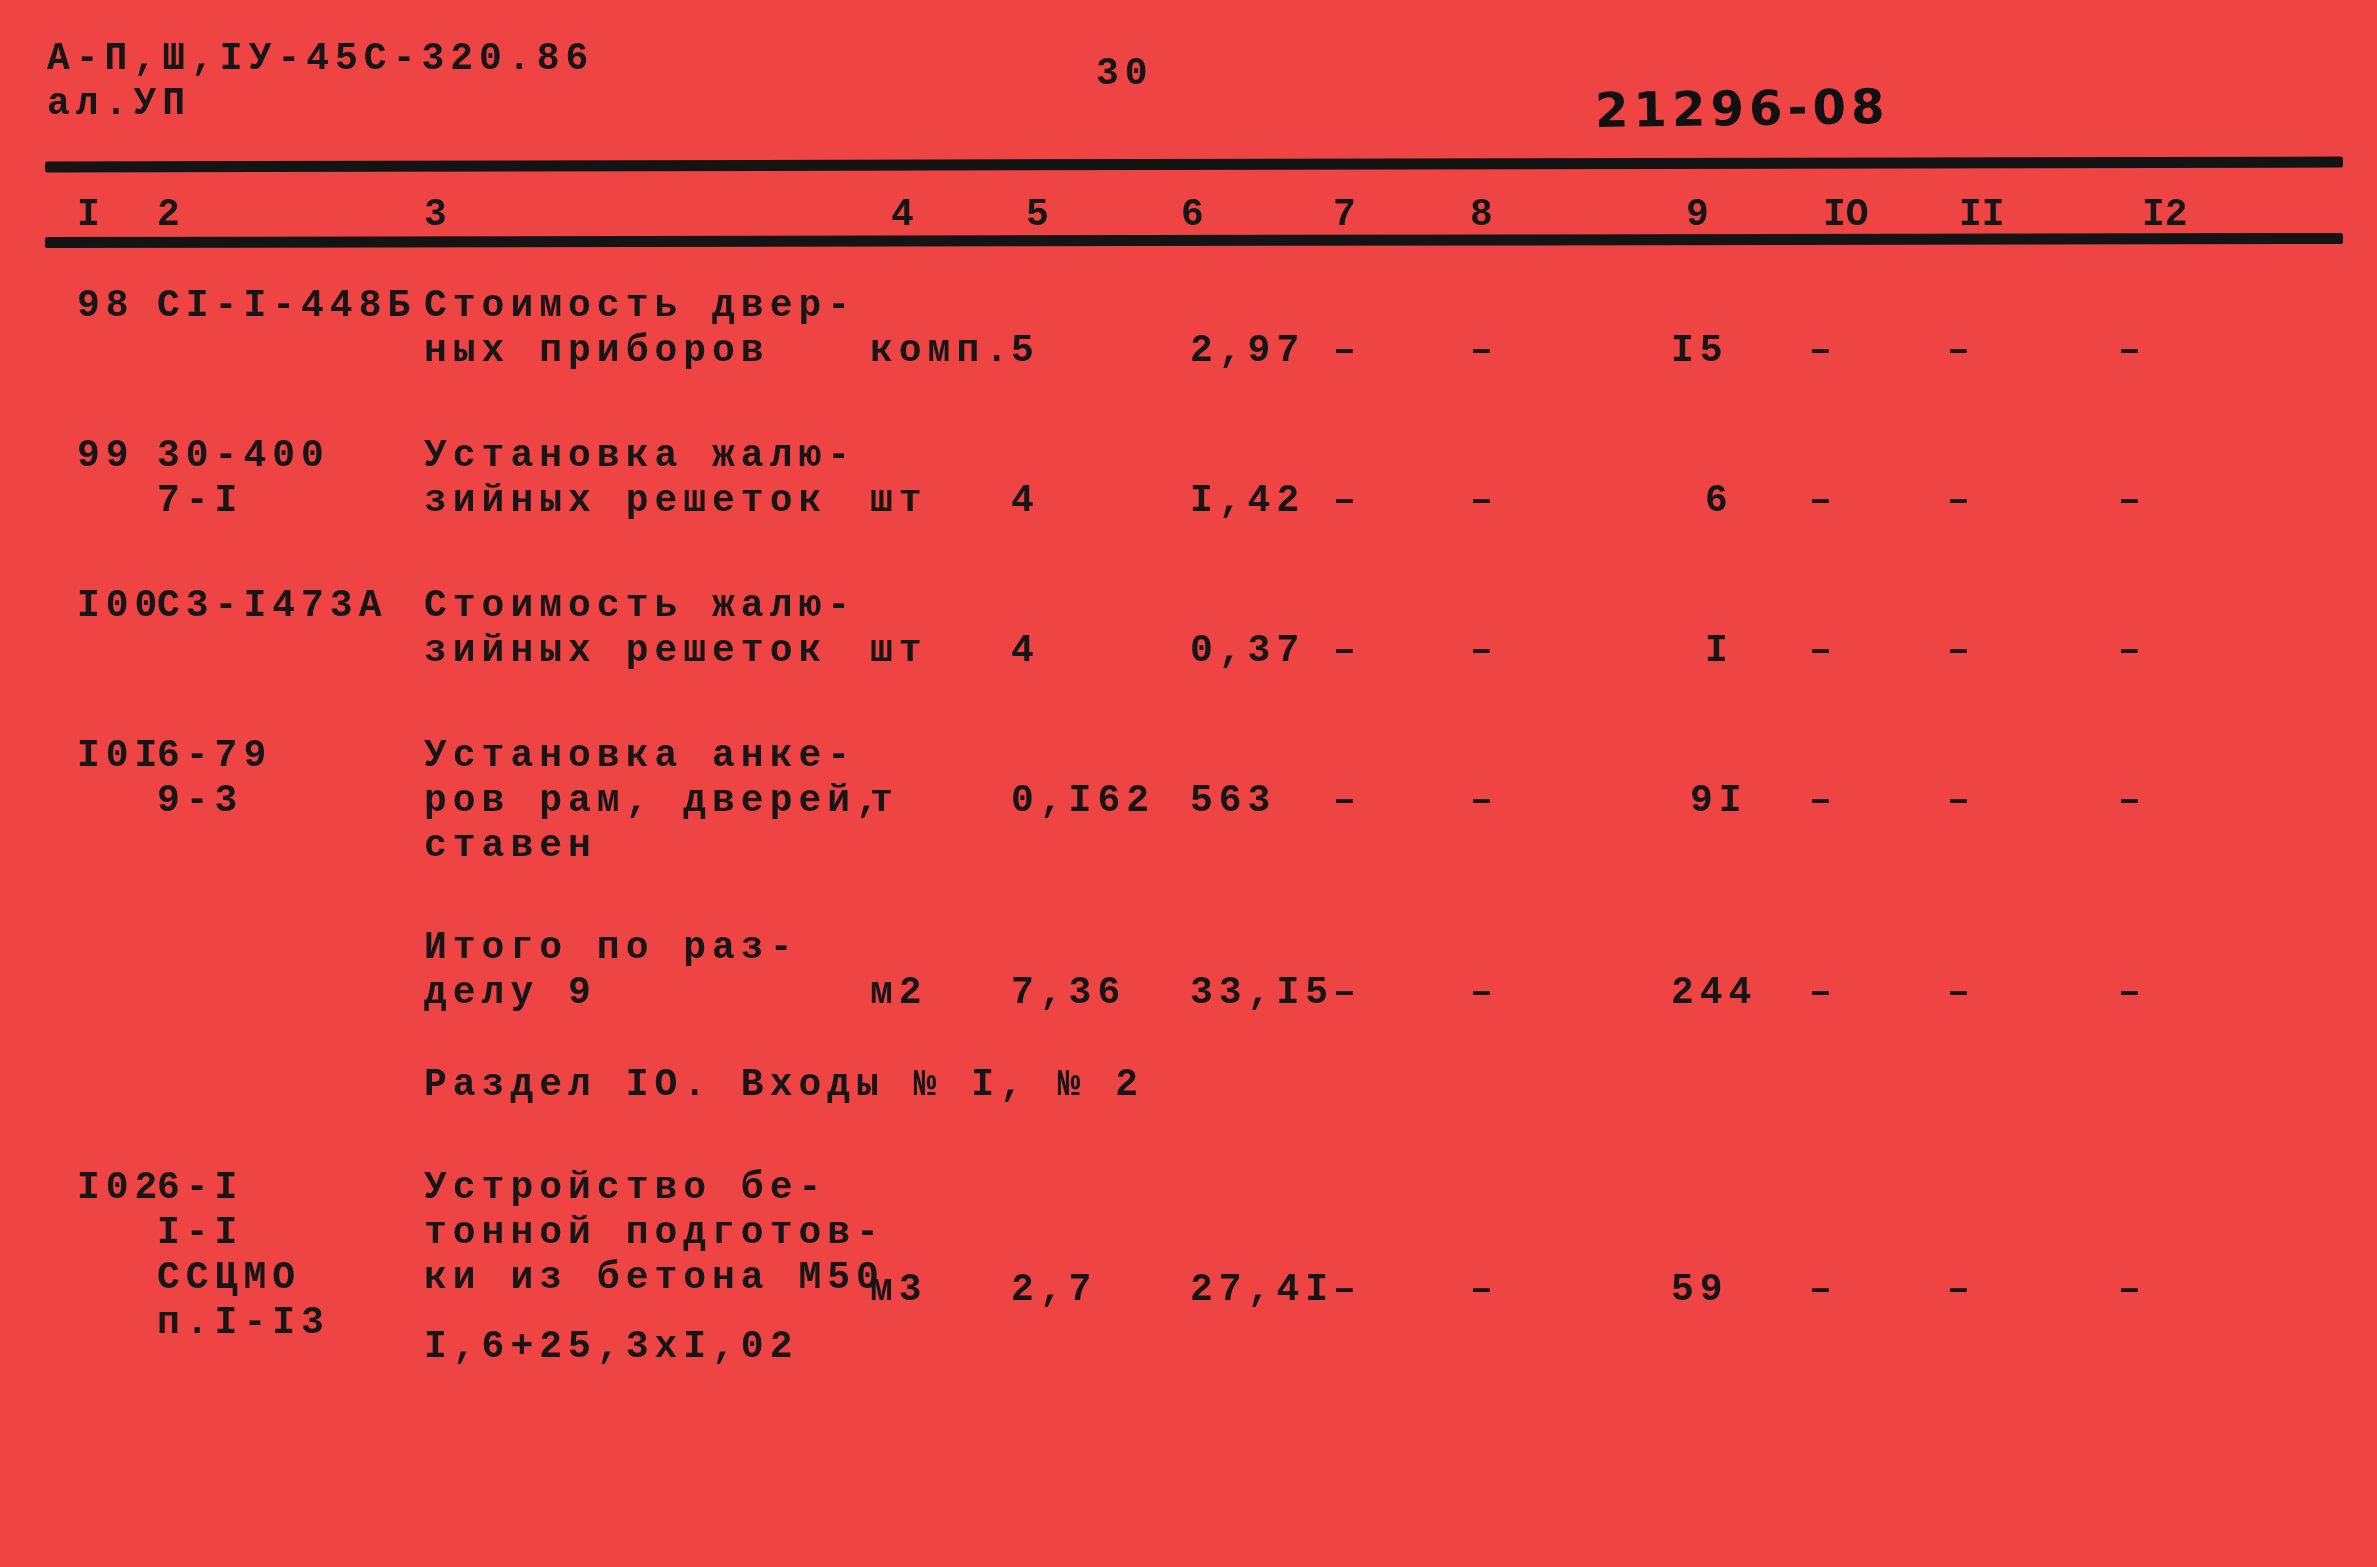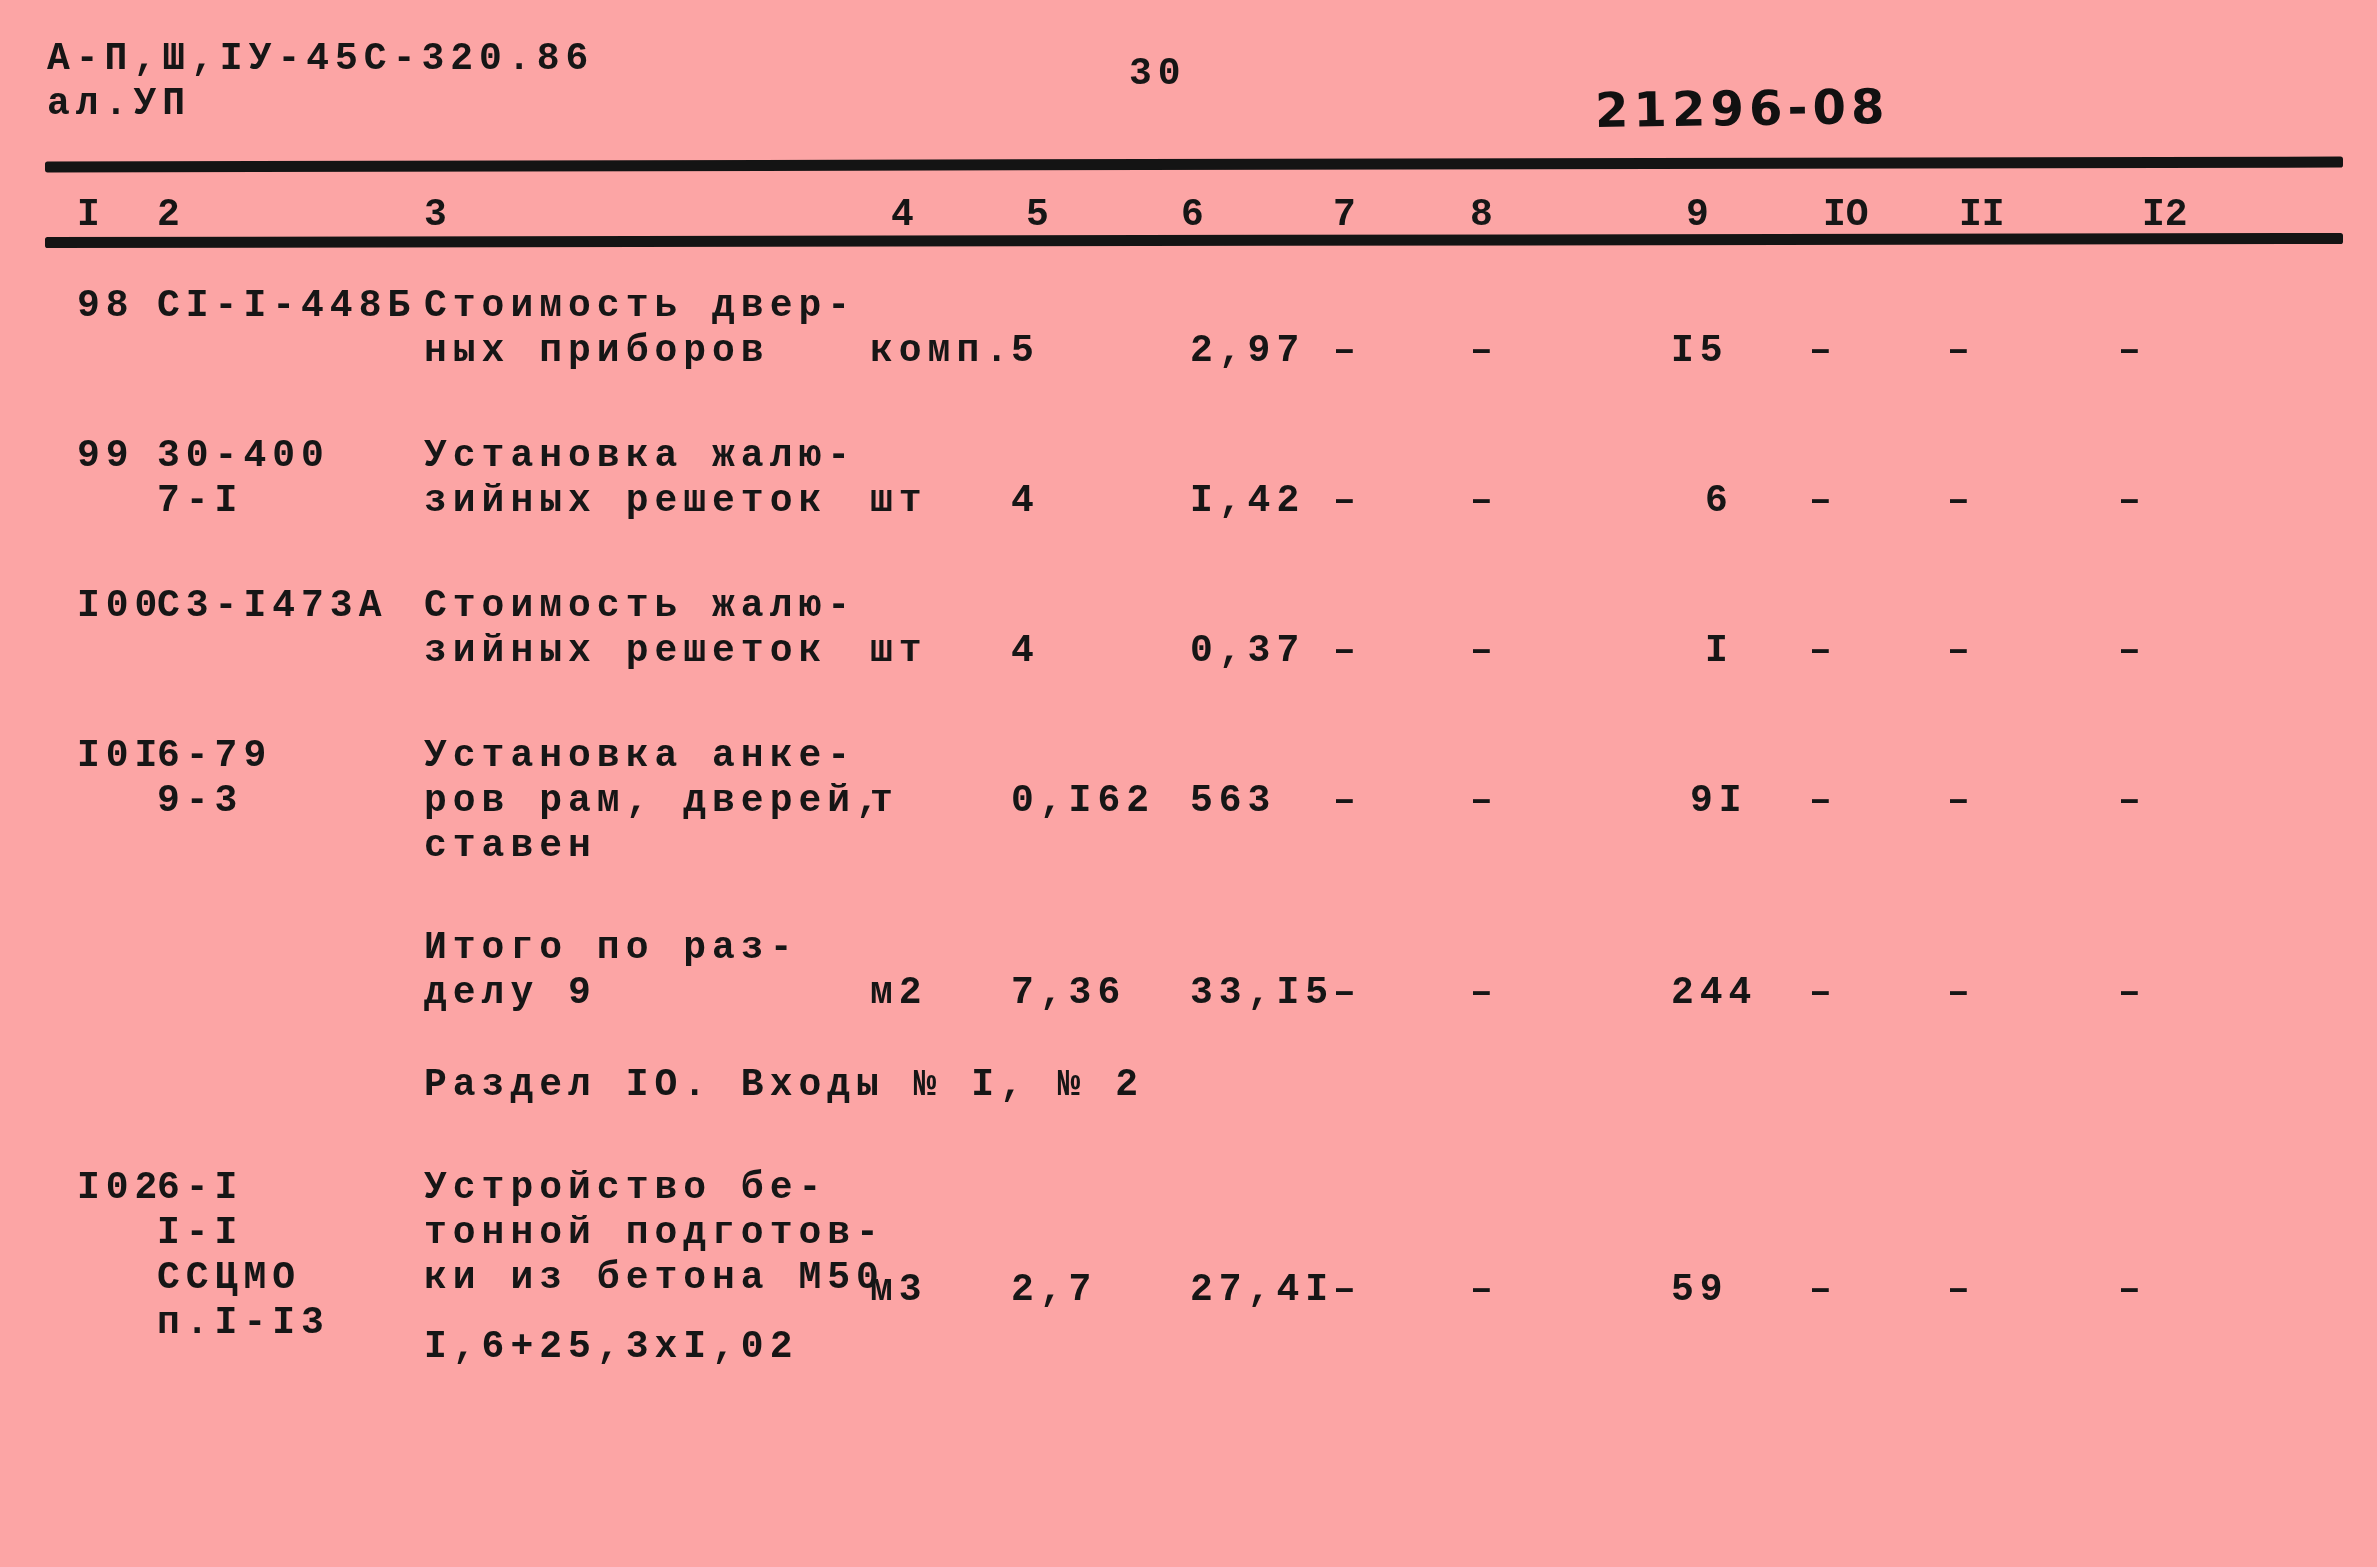--- a/index.html
+++ b/index.html
@@ -4,21 +4,21 @@
 <style>
   html, body {
     margin: 0;
     padding: 0;
     background: #e8e8e8;
   }
   .page {
     position: relative;
     width: 2377px;
     height: 1568px;
-    background: #fca5a5;
+    background: #ef4444;
     overflow: hidden;
     font-family: "Liberation Mono", "DejaVu Sans Mono", monospace;
     font-weight: 700;
     font-size: 38px;
     line-height: 45px;
     letter-spacing: 6px;
     color: #161616;
   }
   .txt { position: absolute; white-space: pre-line; }
   .rule {
@@ -55,21 +55,21 @@
     left: 1595px;
     top: 86px;
     font-family: "DejaVu Sans", sans-serif;
     font-weight: 700;
     font-size: 48px;
     letter-spacing: 5.1px;
     transform: rotate(-0.8deg);
     color: #111111;
   }
   .doc-code { left: 47px; top: 36px; }
-  .page-num { left: 1129px; top: 51px; }
+  .page-num { left: 1096px; top: 51px; }
   .formula  { top: 159px; }
 </style>
 </head>
 <body>
 
 <div class="page">
 
   <div class="txt doc-code">А-П,Ш,IУ-45С-320.86
 ал.УП</div>
   <div class="txt page-num">30</div>

